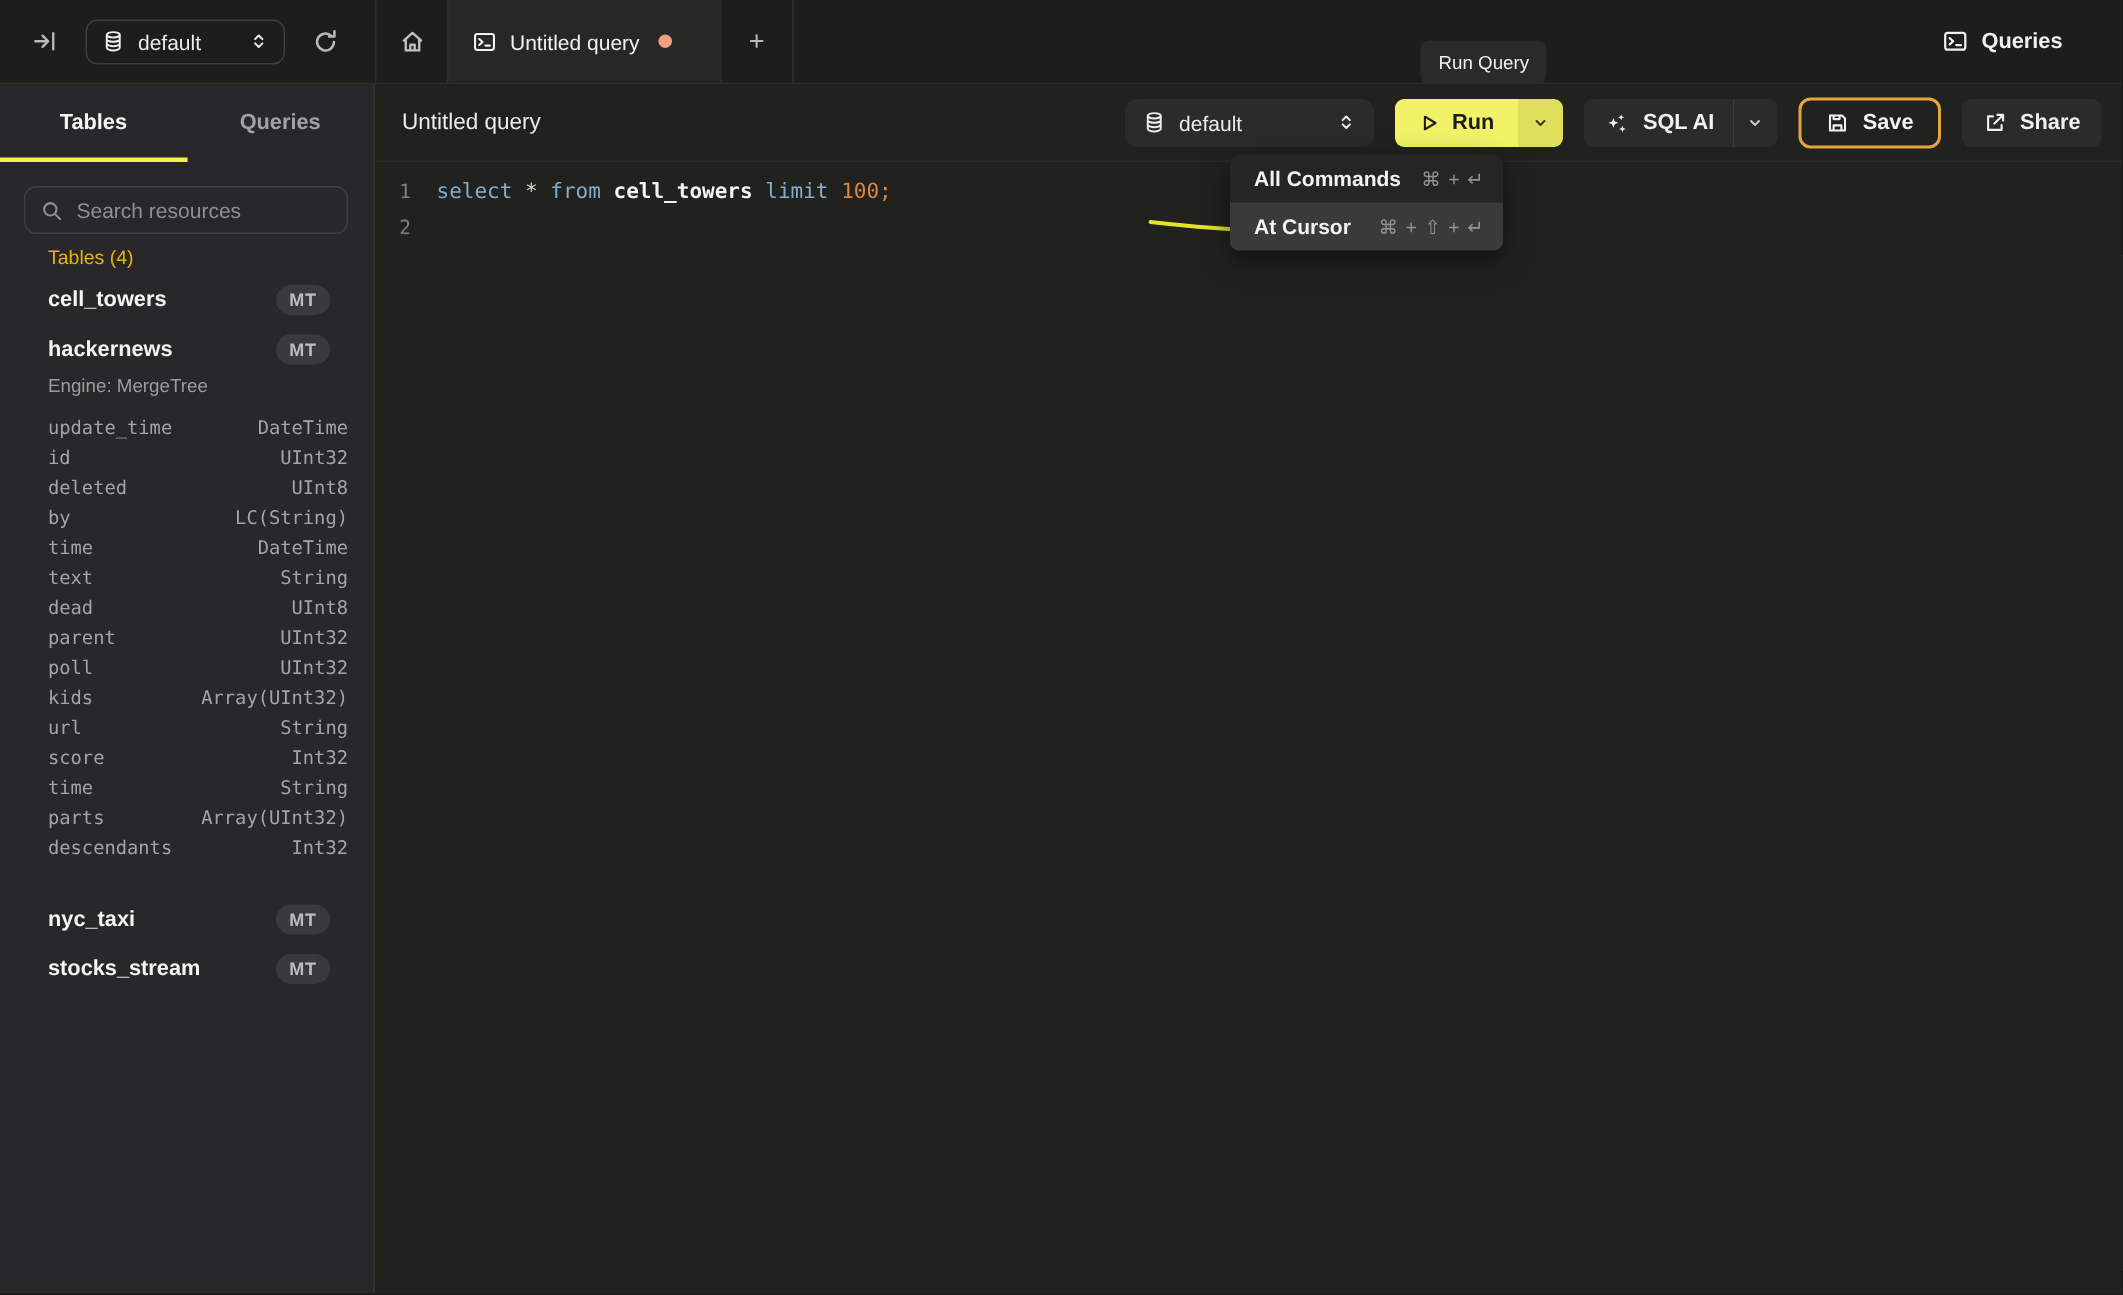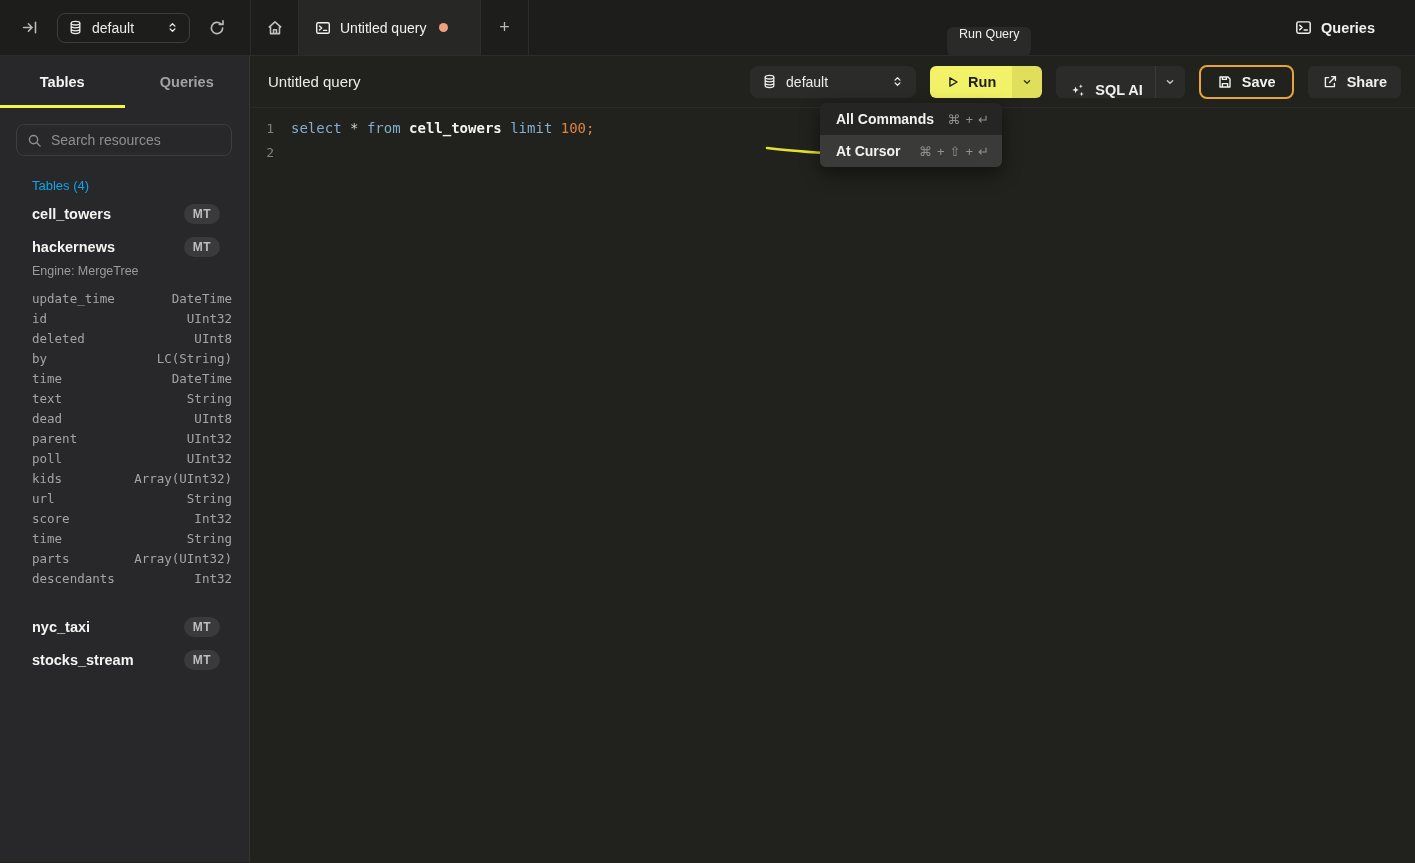--- a/index.html
+++ b/index.html
@@ -48,21 +48,21 @@
     margin:15px 17px 0 16px; height:33px; border:none; border-radius:6px;
     background:#f2f264; color:#1d1d1b; font-size:14.5px; font-weight:600;
     display:flex; align-items:center; justify-content:center; gap:9px; cursor:pointer; font-family:inherit;
   }
   .search-box {
     margin:16px 17px 0 16px; height:32px; border:1px solid #3e3e40; border-radius:8px;
     display:flex; align-items:center; gap:9px; padding:0 10px; color:#8f8f91;
   }
   .search-box input { flex:1; background:transparent; border:none; outline:none; color:#fca5a5; font-size:14px; font-family:inherit; }
   .search-box input::placeholder { color:#8f8f91; }
-  .sb-section-title { margin:22px 16px 4px 32px; color:#0ea5e9; font-size:13px; font-weight:500; }
+  .sb-section-title { margin:8px 16px 4px 32px; color:#eab308; font-size:13px; font-weight:500; }
   .tables-list { padding-bottom:20px; }
   .table-row { display:flex; align-items:center; height:33px; padding:0 29px 0 32px; cursor:pointer; }
   .table-row .tname { color:#f4f4f2; font-size:14.5px; font-weight:600; }
   .table-row .badge {
     margin-left:auto; background:#3a3a3c; color:#bdbdbf; border-radius:11px;
     font-size:12px; font-weight:700; letter-spacing:.4px; padding:4px 9px; line-height:1;
   }
   .engine-line { padding:1px 17px 7px 32px; color:#9b9b9d; font-size:12.5px; }
   .col-list { padding:3px 0 10px 0; }
   .col-row { display:flex; justify-content:space-between; align-items:center; height:20px; padding:0 17px 0 32px;
@@ -85,21 +85,21 @@
   .run-main {
     display:flex; align-items:center; gap:8px; padding:0 16px; background:#f2f268;
     border:none; color:#1d1d1b; font-size:14.5px; font-weight:600; cursor:pointer; font-family:inherit;
   }
   .run-caret { width:30px; background:#dfdf5b; border:none; color:#3a3a14; display:flex; align-items:center; justify-content:center; cursor:pointer; }
   .dark-btn {
     display:flex; align-items:center; gap:9px; height:32px; padding:0 14px;
     background:#2b2b29; border:none; border-radius:6px; color:#f0f0ee;
     font-size:14.5px; font-weight:600; cursor:pointer; font-family:inherit;
   }
-  .sqlai-btn { border-radius:6px 0 0 6px; padding-right:12px;align-items:flex-end; }
+  .sqlai-btn { border-radius:6px 0 0 6px; padding-right:12px; }
   .sqlai-caret { width:30px; height:32px; background:#2b2b29; border:none; border-left:1px solid #3a3a38; border-radius:0 6px 6px 0; color:#c9c9c7; display:flex; align-items:center; justify-content:center; cursor:pointer; }
   .save-btn {
     display:flex; align-items:center; gap:9px; height:34px; padding:0 16px;
     background:transparent; border:2px solid #e7a43a; border-radius:8px; color:#f2f2f0;
     font-size:14.5px; font-weight:600; cursor:pointer; font-family:inherit;
   }
 
   
   .editor { flex:1; padding-top:8px; font-family:"DejaVu Sans Mono", monospace; font-size:14px; }
   .code-line { display:flex; align-items:center; height:24px; }
@@ -107,21 +107,21 @@
   .code-text { padding-left:17px; white-space:pre; }
   .tok-kw { color:#84aecf; }
   .tok-op { color:#ced3d7; }
   .tok-table { color:#f3f3f1; font-weight:700; }
   .tok-num { color:#dd8540; }
   .tok-punct { color:#dd8540; }
 
   
   .tooltip {
     position:absolute; left:947px; top:27px; height:29px; padding:0 12px;
-    background:#2a2a28; border-radius:6px; display:flex; align-items:flex-start;
+    background:#2a2a28; border-radius:6px; display:flex; align-items:center;
     color:#f0f0ee; font-size:12.5px; font-weight:500; z-index:30;
   }
   .run-menu {
     position:absolute; left:820px; top:103px; width:182px; z-index:40;
     background:#252523; border-radius:6px; overflow:hidden;
     box-shadow:0 6px 18px rgba(0,0,0,.5);
   }
   .menu-item { display:flex; align-items:center; justify-content:space-between; height:32px; padding:0 13px 0 16px; cursor:pointer; }
   .menu-item.highlighted { background:#3a3a39; }
   .menu-item .mi-label { color:#f2f2f0; font-size:14px; font-weight:600; white-space:nowrap; }

